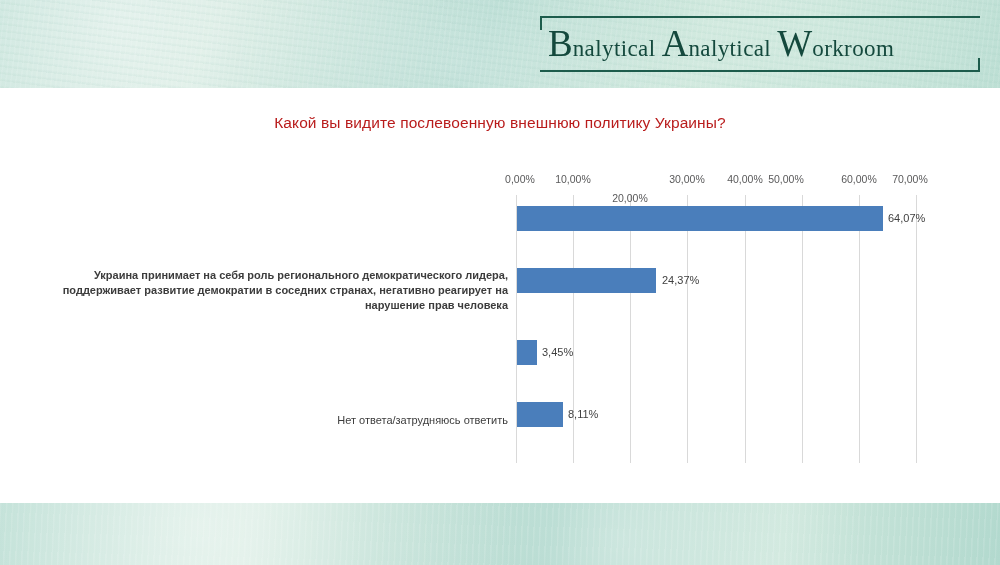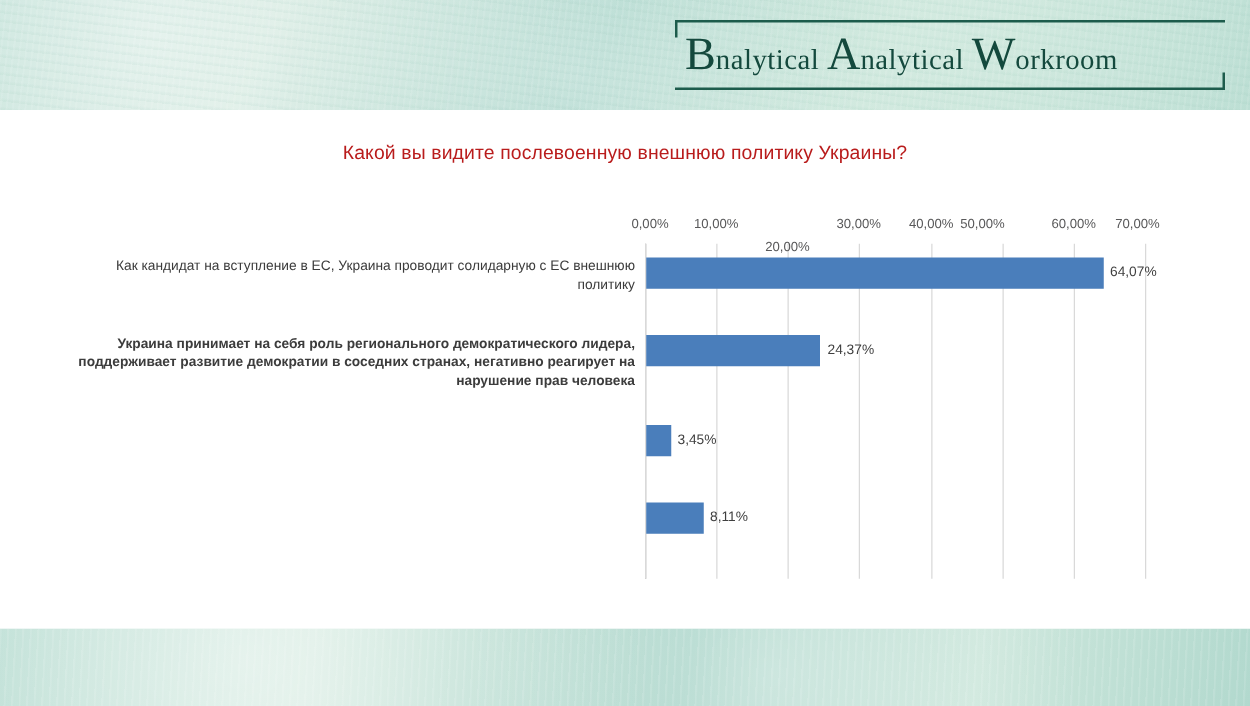--- a/index.html
+++ b/index.html
@@ -199,22 +199,22 @@
     </div>
   </div>
 </div>
 
 <div class="slide">
 
   <div class="slide-title">Какой вы видите послевоенную внешнюю политику Украины?</div>
 
   <div class="chart">
 
-    <div class="cat-label" style="top:118px;">Как кандидат на вступление в ЕС, Украина проводит солидарную с ЕС внешнюю политику</div>
     <div class="cat-label" style="top:180px;font-weight:bold;">Украина принимает на себя роль регионального демократического лидера, поддерживает развитие демократии в соседних странах, негативно реагирует на нарушение прав человека</div>
+    <div class="cat-label" style="top:325px;">Нет ответа/затрудняюсь ответить</div>
 
     <div class="plot">
 
       <div class="axis-line"></div>
 
       <div class="gridline" style="left:0px;"></div>
       <div class="gridline" style="left:57px;"></div>
       <div class="gridline" style="left:114px;"></div>
       <div class="gridline" style="left:171px;"></div>
       <div class="gridline" style="left:229px;"></div>

